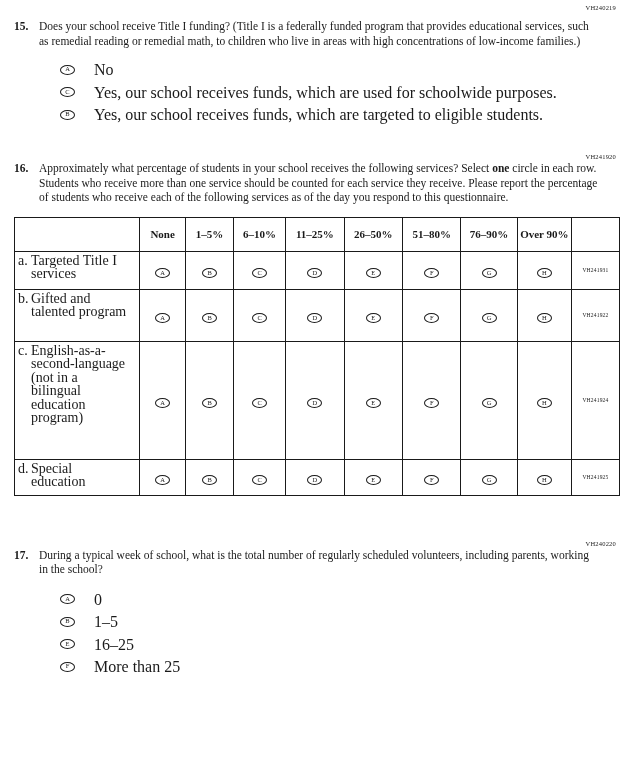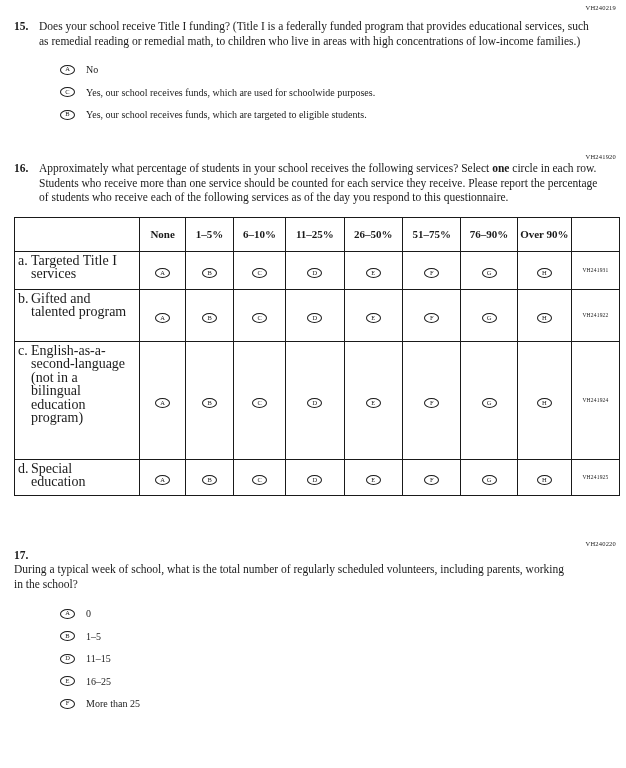--- a/index.html
+++ b/index.html
@@ -37,21 +37,21 @@
     flex: none;
     width: 15px; height: 10px;
     border: 1px solid #1a1a1a;
     border-radius: 50%;
     display: inline-flex;
     align-items: center; justify-content: center;
     font-size: 6.5px; line-height: 1;
     background: #fff;
     cursor: pointer;
   }
-  .option-label { margin-left: 11px; font-size: 10px; line-height: 13px; }
+  .option-label { margin-left: 19px; font-size: 16px; line-height: 13px; }
   .gap-lg { margin-top: 32px; }
   .gap-xl { margin-top: 44px; }
 
   table.ptable {
     border-collapse: collapse;
     table-layout: fixed;
     width: 606px;
     margin-top: 12px;
   }
   table.ptable th, table.ptable td { border: 1px solid #1a1a1a; }
@@ -133,21 +133,21 @@
       <col style="width:46px">
     </colgroup>
     <thead>
       <tr>
           <th></th>
           <th>None</th>
           <th>1–5%</th>
           <th>6–10%</th>
           <th>11–25%</th>
           <th>26–50%</th>
-          <th>51–75%</th>
+          <th>51–80%</th>
           <th>76–90%</th>
           <th>Over 90%</th>
           <th></th>
         </tr>
     </thead>
     <tbody>
         <tr>
           <td class="row-label"><span class="row-letter">a.</span><span class="row-text">Targeted Title I services</span></td>
           <td class="oval-cell"><span class="oval">A</span></td>
           <td class="oval-cell"><span class="oval">B</span></td>
@@ -193,39 +193,35 @@
           <td class="oval-cell"><span class="oval">F</span></td>
           <td class="oval-cell"><span class="oval">G</span></td>
           <td class="oval-cell"><span class="oval">H</span></td>
           <td class="code-cell">VH241925</td>
         </tr>
       </tbody>
   </table>
 
   <div class="code-right gap-xl">VH240220</div>
 
-  <div class="question" style="margin-top:1px;flex-direction:column;">
+  <div class="question" style="margin-top:1px;">
     <span class="qnum">17.</span>
     <span class="qtext">During a typical week of school, what is the total number of regularly scheduled volunteers, including parents, working in the school?</span>
   </div>
 
   <div class="options" style="margin-top:16px;">
       <div class="option-row">
         <span class="oval">A</span>
         <span class="option-label">0</span>
       </div>
       <div class="option-row">
         <span class="oval">B</span>
         <span class="option-label">1–5</span>
       </div>
       <div class="option-row">
-        <span class="oval">D</span>
-        <span class="option-label">11–15</span>
-      </div>
-      <div class="option-row">
         <span class="oval">E</span>
         <span class="option-label">16–25</span>
       </div>
       <div class="option-row">
         <span class="oval">F</span>
         <span class="option-label">More than 25</span>
       </div>
     </div>
 
 </div>

